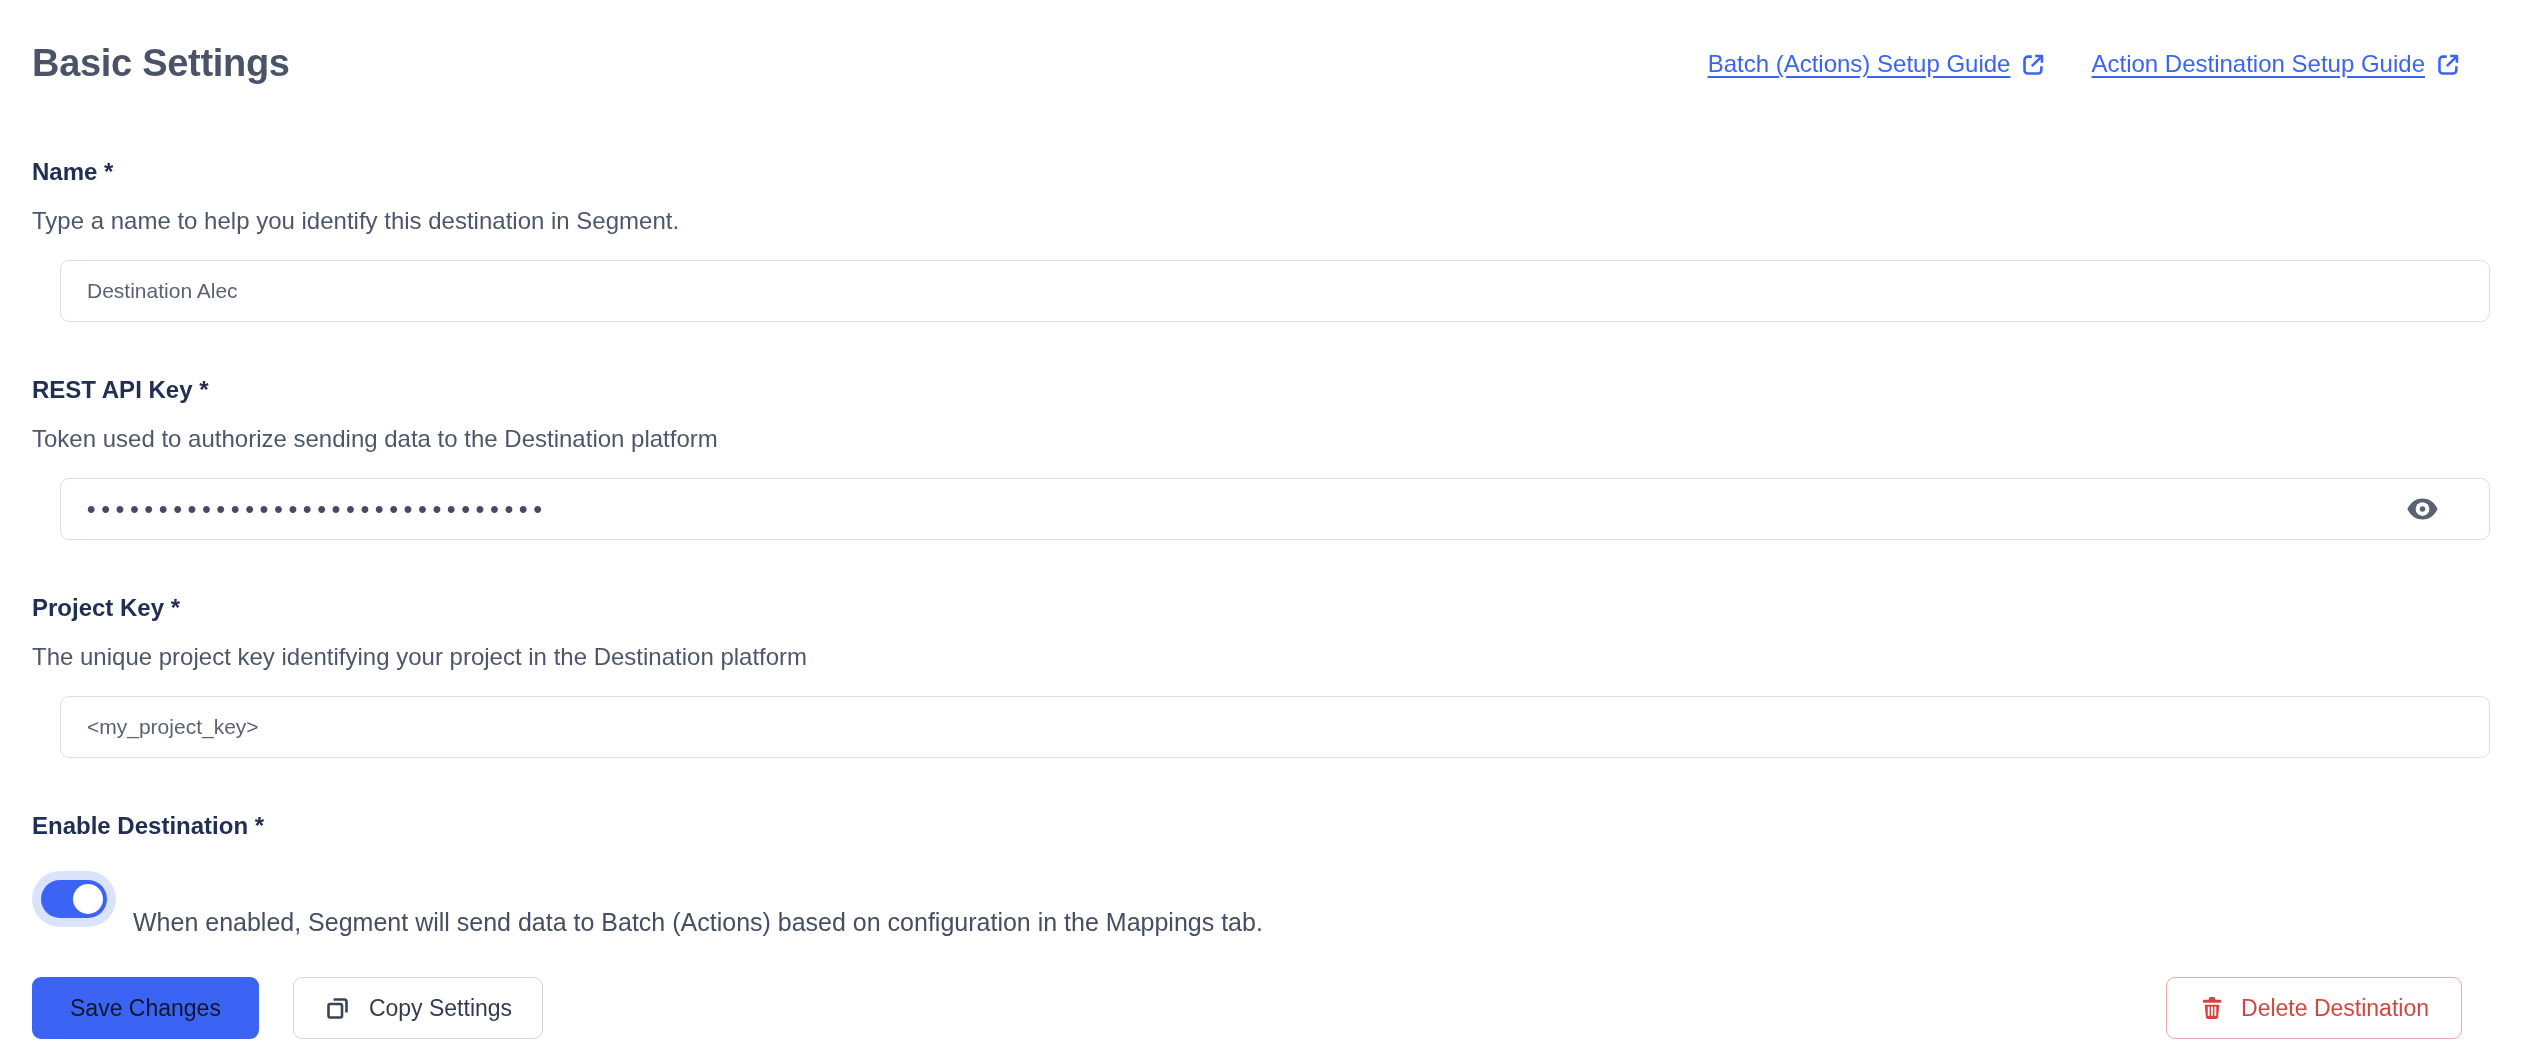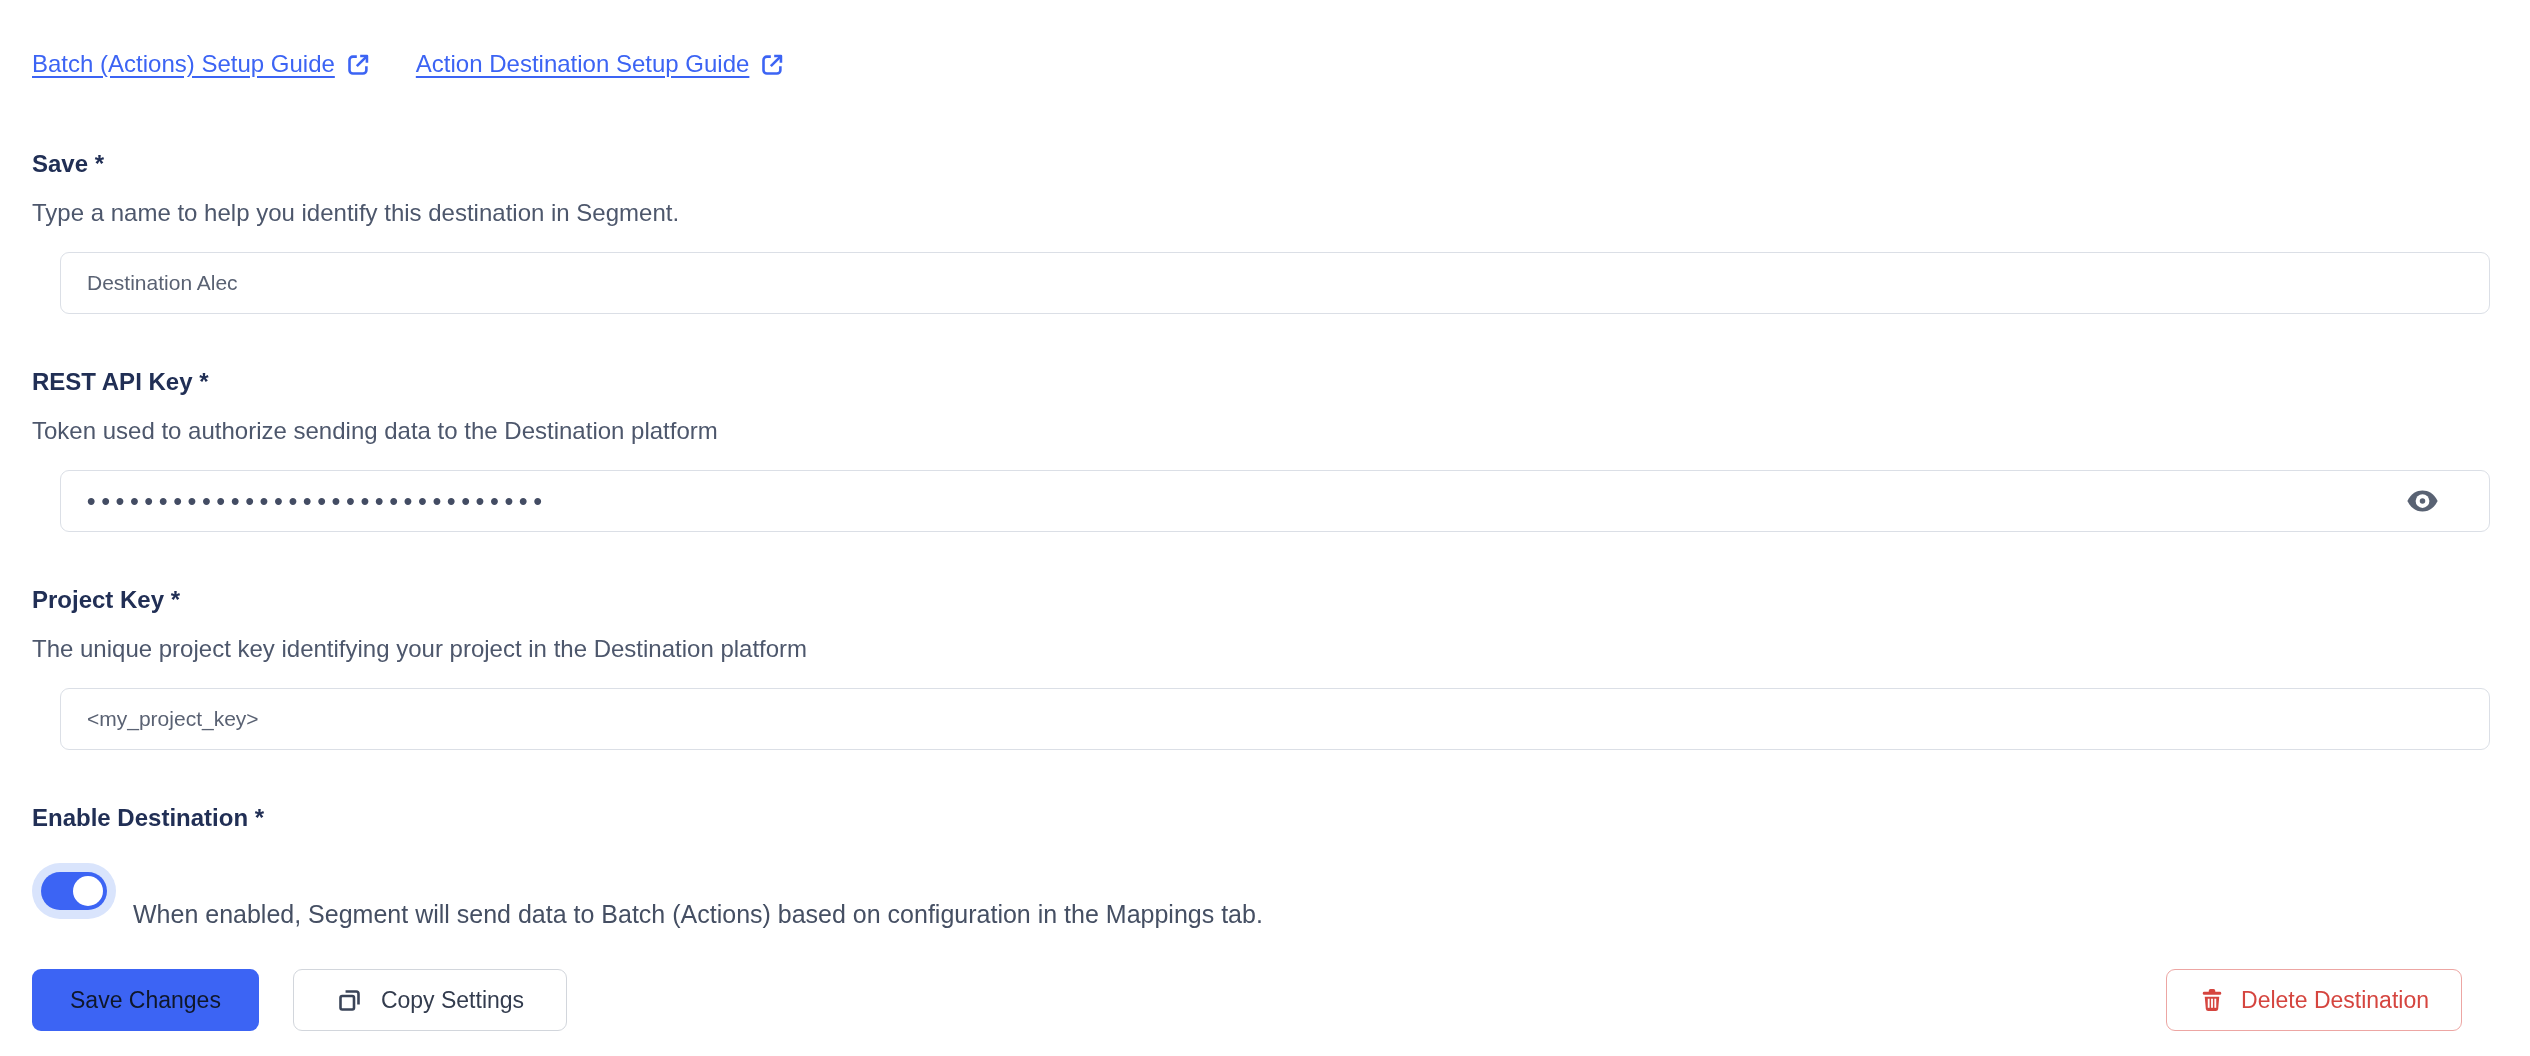--- a/index.html
+++ b/index.html
@@ -47,30 +47,31 @@
   .toggle .knob { position: absolute; right: 4px; top: 4px; width: 30px; height: 30px; border-radius: 50%; background: #ffffff; }
   .toggle-text { font-size: 25px; color: #454f63; margin-top: 48px; }
 
   
   .actions { display: flex; align-items: center; gap: 34px; margin-top: 40px; }
   .btn {
     height: 62px; border-radius: 9px; font-size: 23px; display: inline-flex; align-items: center;
     justify-content: center; cursor: pointer; font-family: "Liberation Sans", sans-serif; border: none;
   }
   .btn-primary { background: #3c64f4; color: #0f172a; padding: 0 38px; font-weight: 500; }
-  .btn-secondary { background: #ffffff; color: #333c4e; border: 1.5px solid #d2d6dc; padding: 0 42px; gap: 18px; }
+  .btn-secondary { background: #ffffff; color: #333c4e; border: 1.5px solid #d2d6dc; padding: 0 30px; gap: 18px; }
   .btn-danger { background: #ffffff; color: #d5453f; border: 1.5px solid #eda6a3; padding: 7px 32px; gap: 16px; margin-left: auto; }
   .btn svg { display: block; }
 </style>
 </head>
 <body>
 
 <div class="page">
 
   <div class="header">
+    <h1 class="page-title">Basic Settings</h1>
     <div class="links">
       <a class="guide-link">
         <span class="link-label">Batch (Actions) Setup Guide</span>
         <svg viewBox="0 0 24 24" width="27" height="27" fill="none" stroke="#3c64f4" stroke-width="2.3" stroke-linejoin="round">
           <path d="M10.5 5H7a3 3 0 0 0-3 3v9a3 3 0 0 0 3 3h9a3 3 0 0 0 3-3v-3.5"></path>
           <path d="M10.5 13.5 19.5 4.5"></path>
           <path d="M13.5 4.5h6v6"></path>
         </svg>
       </a>
       <a class="guide-link">
@@ -78,21 +79,21 @@
         <svg viewBox="0 0 24 24" width="27" height="27" fill="none" stroke="#3c64f4" stroke-width="2.3" stroke-linejoin="round">
           <path d="M10.5 5H7a3 3 0 0 0-3 3v9a3 3 0 0 0 3 3h9a3 3 0 0 0 3-3v-3.5"></path>
           <path d="M10.5 13.5 19.5 4.5"></path>
           <path d="M13.5 4.5h6v6"></path>
         </svg>
       </a>
     </div>
   </div>
 
   <div class="group">
-    <div class="field-label">Save *</div>
+    <div class="field-label">Name *</div>
     <div class="field-desc">Type a name to help you identify this destination in Segment.</div>
     <div class="input-wrap">
       <input class="text-input" type="text" value="Destination Alec" style="">
     </div>
   </div>
 
   <div class="group">
     <div class="field-label">REST API Key *</div>
     <div class="field-desc">Token used to authorize sending data to the Destination platform</div>
     <div class="input-wrap">

